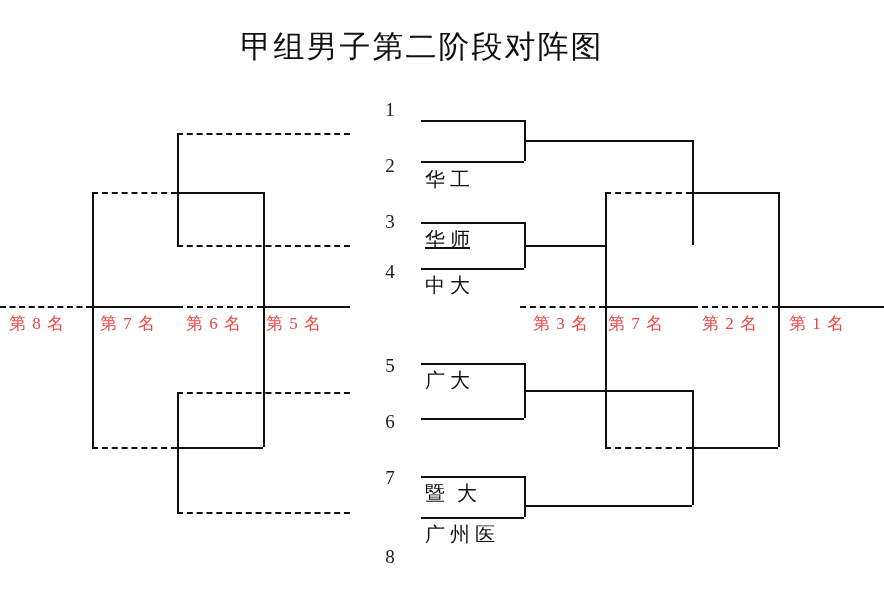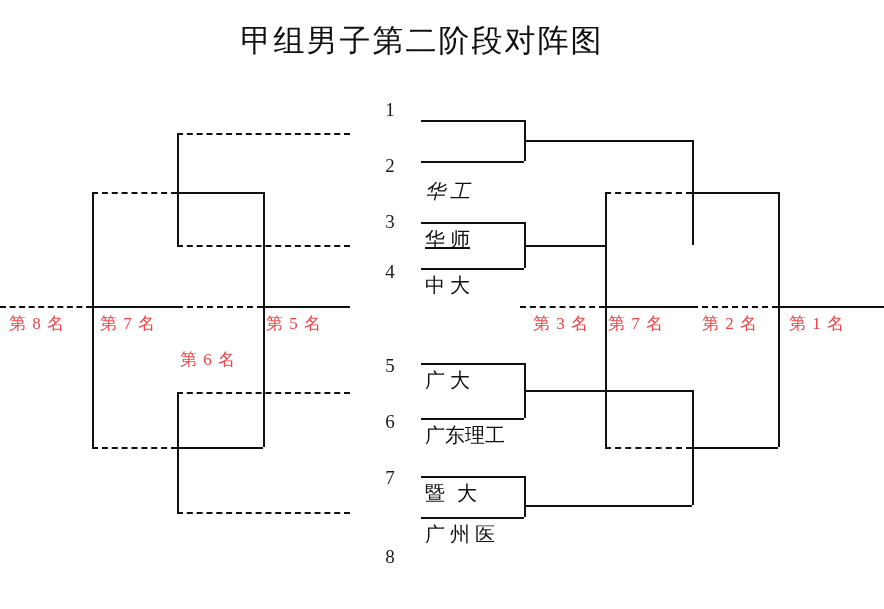--- a/index.html
+++ b/index.html
@@ -14,21 +14,21 @@
     position: relative;
     width: 884px;
     height: 609px;
     background: #ffffff;
     overflow: hidden;
   }
   
   .title {
     position: absolute;
     left: 0;
-    top: 20px;
+    top: 26px;
     width: 844px;
     text-align: center;
     font-size: 31px;
     letter-spacing: 2px;
     color: #101010;
     white-space: nowrap;
   }
   
   .hline {
     position: absolute;
@@ -95,49 +95,48 @@
   <div class="vline" style="left:92px; top:307px; height:140px;"></div>
   <div class="vline" style="left:263px; top:307px; height:140px;"></div>
 
   <div class="hline dashed" style="left:0px; top:306px; width:92px;"></div>
   <div class="hline" style="left:92px; top:306px; width:85px;"></div>
   <div class="hline dashed" style="left:177px; top:306px; width:86px;"></div>
   <div class="hline" style="left:263px; top:306px; width:87px;"></div>
 
   <div class="rank" style="left:9px; top:312px;">第 8 名</div>
   <div class="rank" style="left:100px; top:312px;">第 7 名</div>
-  <div class="rank" style="left:180px; top:312px;margin-top:36px;">第 6 名</div>
+  <div class="rank" style="left:186px; top:312px;">第 6 名</div>
   <div class="rank" style="left:266px; top:312px;font-family:Liberation Serif, serif;">第 5 名</div>
 
   <div class="seed" style="left:380px; top:99px;">1</div>
   <div class="seed" style="left:380px; top:155px;">2</div>
   <div class="seed" style="left:380px; top:211px;">3</div>
   <div class="seed" style="left:380px; top:261px;">4</div>
   <div class="seed" style="left:380px; top:355px;">5</div>
   <div class="seed" style="left:380px; top:411px;">6</div>
   <div class="seed" style="left:380px; top:467px;">7</div>
   <div class="seed" style="left:380px; top:546px;">8</div>
 
   <div class="hline" style="left:421px; top:120px; width:103px;"></div>
   <div class="hline" style="left:421px; top:161px; width:103px;"></div>
-  <div class="team" style="left:425px; top:178px;font-style:italic;">华    工</div>
+  <div class="team" style="left:425px; top:166px;">华    工</div>
   <div class="vline" style="left:524px; top:120px; height:41px;"></div>
   <div class="hline" style="left:524px; top:140px; width:168px;"></div>
 
   <div class="hline" style="left:421px; top:222px; width:103px;"></div>
   <div class="team" style="left:425px; top:226px;text-decoration:underline;">华    师</div>
   <div class="hline" style="left:421px; top:268px; width:103px;"></div>
   <div class="team" style="left:425px; top:272px;">中    大</div>
   <div class="vline" style="left:524px; top:222px; height:46px;"></div>
   <div class="hline" style="left:524px; top:245px; width:81px;"></div>
 
   <div class="hline" style="left:421px; top:363px; width:103px;"></div>
   <div class="team" style="left:425px; top:367px;">广    大</div>
   <div class="hline" style="left:421px; top:418px; width:103px;"></div>
-  <div class="team" style="left:425px; top:422px;">广东理工</div>
   <div class="vline" style="left:524px; top:363px; height:55px;"></div>
   <div class="hline" style="left:524px; top:390px; width:168px;"></div>
 
   <div class="hline" style="left:421px; top:476px; width:103px;"></div>
   <div class="team" style="left:425px; top:480px;font-family:Liberation Mono, monospace;">暨    大</div>
   <div class="hline" style="left:421px; top:517px; width:103px;"></div>
   <div class="team" style="left:425px; top:521px;">广 州 医</div>
   <div class="vline" style="left:524px; top:476px; height:41px;"></div>
   <div class="hline" style="left:524px; top:505px; width:168px;"></div>
 

